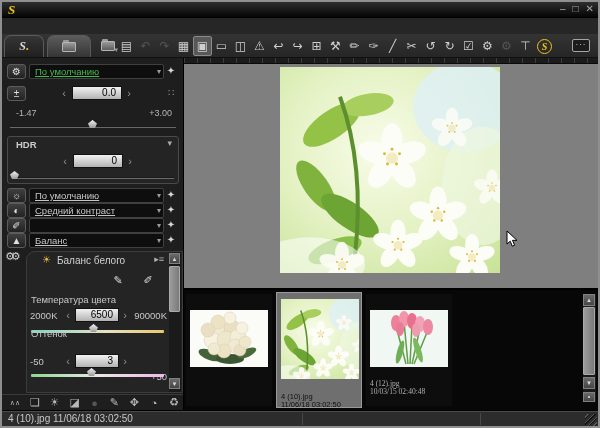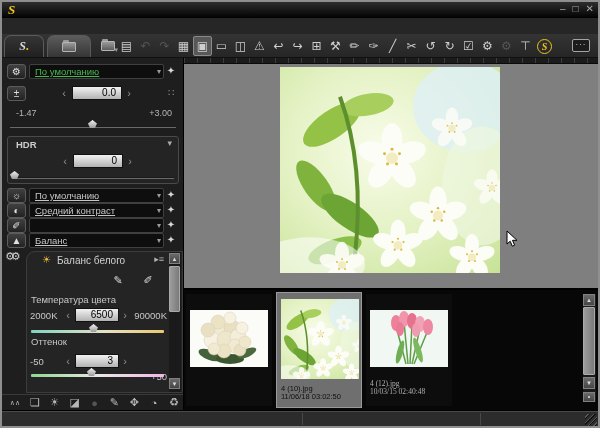--- a/index.html
+++ b/index.html
@@ -298,21 +298,21 @@
       <span class="wblabel" style="left:4px;top:42px;">Температура цвета</span>
       <span class="wblabel" style="left:3px;top:58px;">2000K</span>
       <span class="sp" style="left:37px;top:57px;">‹</span>
       <span class="vbox" style="left:48px;top:56px;width:44px;">6500</span>
       <span class="sp" style="left:94px;top:57px;">›</span>
       <span class="wblabel" style="left:102px;top:58px;width:38px;text-align:right;">90000K</span>
       <div class="gtrack" style="left:4px;top:78px;width:133px;background:linear-gradient(90deg,#7fd2c0,#e6e2c4 55%,#e9c86e);"></div>
       <div class="detent" style="left:66px;top:72px;"></div>
       <div class="sthumb" style="left:62px;top:72px;"></div>
 
-      <span class="wblabel" style="left:4px;top:84px;">Оттенок</span>
+      <span class="wblabel" style="left:4px;top:76px;">Оттенок</span>
       <span class="wblabel" style="left:3px;top:104px;">-50</span>
       <span class="sp" style="left:37px;top:103px;">‹</span>
       <span class="vbox" style="left:48px;top:102px;width:44px;">3</span>
       <span class="sp" style="left:94px;top:103px;">›</span>
       <span class="wblabel" style="left:102px;top:119px;width:38px;text-align:right;">+50</span>
       <div class="gtrack" style="left:4px;top:122px;width:133px;background:linear-gradient(90deg,#8ed88e,#e8e8e8 50%,#f2b8e8);"></div>
       <div class="detent" style="left:64px;top:116px;"></div>
       <div class="sthumb" style="left:60px;top:116px;"></div>
 
 
@@ -349,21 +349,21 @@
   <div class="strip">
     <div class="cell" style="left:2px;">
       <svg class="im" style="top:16px;" width="78" height="57" viewBox="0 0 78 57">
           <use href="#rosesArt"></use>
         </svg>
     </div>
     <div class="cell sel" style="left:92px;">
       <svg class="im" style="top:6px;" width="78" height="80" viewBox="0 0 220 208" preserveAspectRatio="xMidYMid slice">
           <use href="#blossomArt"></use>
         </svg>
-      <div class="cinfo" style="top:92px;">
+      <div class="cinfo" style="top:100px;">
         <div>4 (10).jpg</div>
         <div>11/06/18 03:02:50</div>
       </div>
     </div>
     <div class="cell" style="left:182px;">
       <svg class="im" style="top:16px;" width="78" height="57" viewBox="0 0 78 57">
           <use href="#tulipsArt"></use>
         </svg>
       <div class="cinfo" style="top:86px;font-family:Liberation Serif, serif;">
         <div>4 (12).jpg</div>
@@ -372,18 +372,19 @@
     </div>
     <div class="scroll" style="left:399px;top:4px;width:13px;height:108px;">
       <div class="scr-btn" style="left:0;top:0;width:12px;height:12px;">▲</div>
       <div class="scr-thumb" style="left:0;top:13px;width:12px;height:68px;"></div>
       <div class="scr-btn" style="left:0;top:83px;width:12px;height:12px;">▼</div>
       <div class="scr-btn" style="left:0;top:98px;width:12px;height:10px;font-size:7px;line-height:8px;">•</div>
     </div>
   </div>
 
   <div class="statusbar">
+    <span class="statustext">4 (10).jpg 11/06/18 03:02:50</span>
     <span class="sdiv" style="left:300px;"></span>
     <span class="sdiv" style="left:478px;"></span>
     <span class="grip"></span>
   </div>
 
 </div>
 
 </body></html>

